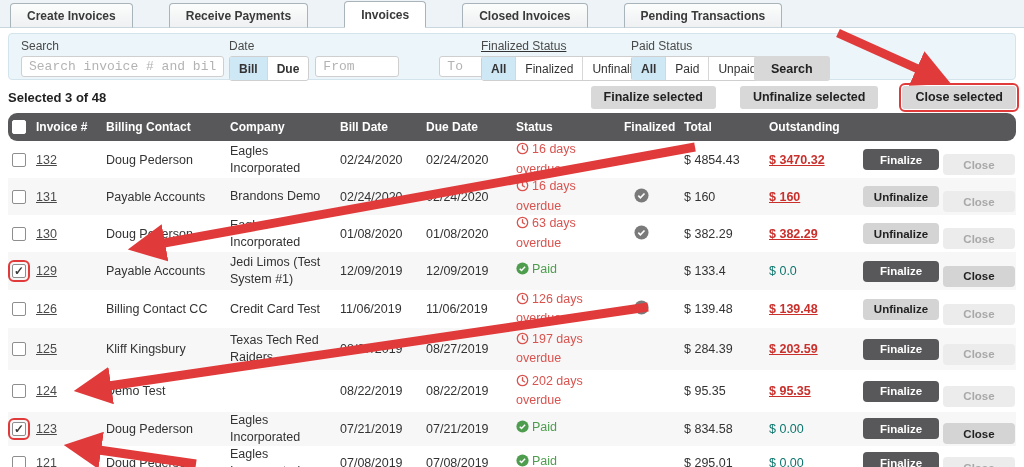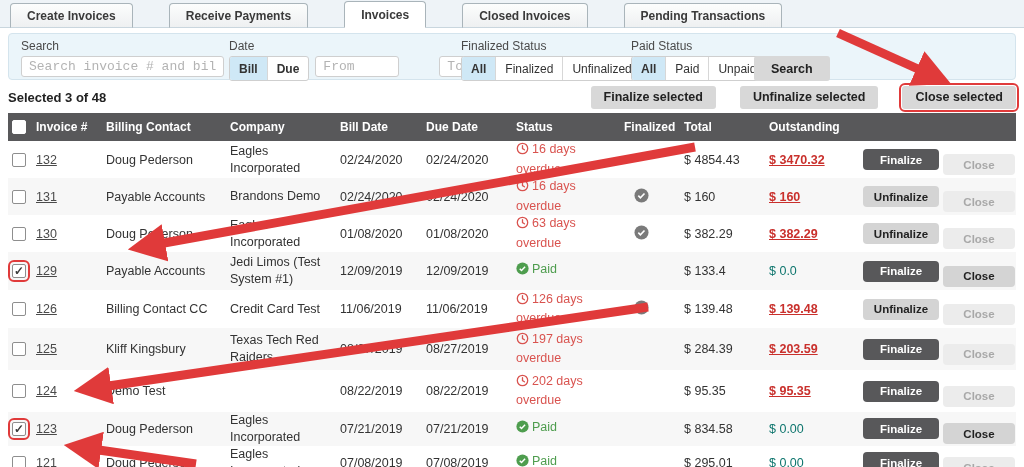--- a/index.html
+++ b/index.html
@@ -13,21 +13,21 @@
     justify-content:center; font-size:12px; font-weight:bold; color:#3a3a3a; cursor:pointer;
     background:linear-gradient(#fcfdfd,#eef0f1); border:1px solid #a9b4ba; border-bottom:1px solid #c9d6de;
     border-radius:4px 4px 0 0; white-space:nowrap; }
   .tab.active { background:#fff; border-bottom:1px solid #fff; height:27px; }
 
   
   .filters { position:relative; margin:5px 8px 0 8px; height:47px; background:#ebf5fa;
     border:1px solid #d4e4ed; border-radius:4px; }
   .fgroup { position:absolute; top:5px; }
   .flabel { font-size:12px; color:#4a4a4a; margin-bottom:3px; }
-  .g-search { left:12px; }  .g-date { left:220px; } .g-fstat { left:452px; }
+  .g-search { left:12px; }  .g-date { left:220px; } .g-fstat { left:472px;text-decoration:underline; }
   .g-pstat { left:622px; }
   .tinput { height:21px; border:1px solid #cfcfcf; border-radius:3px; background:#fff;
     font-family:Liberation Mono, monospace; font-size:13px; color:#333; padding:0 7px; }
   .tinput::placeholder { color:#b3b3b3; }
   .in-search { width:203px; } .in-from { width:84px; margin-left:6px; }
   .in-to { width:76px; margin-left:40px; }
   .seg { display:inline-flex; height:25px; border:1px solid #cfcfcf; border-radius:3px;
     background:#fff; overflow:hidden; vertical-align:top; }
   .seg span { display:flex; align-items:center; padding:0 9px; font-size:12px; color:#333;
     border-right:1px solid #d7d7d7; cursor:pointer; white-space:nowrap; }
@@ -44,21 +44,21 @@
   .actions-right { margin-left:auto; display:flex; gap:24px; }
   .btn-top { height:23px; padding:0 13px; background:#d8d8d8; border:none; border-radius:3px;
     font-family:inherit; font-size:12.5px; font-weight:bold; color:#222; cursor:pointer; white-space:nowrap; }
   .btn-top.flagged { outline:2px solid #e03a3a; outline-offset:1px; }
 
   
   .table { margin:4px 8px 0 8px; width:1008px; font-size:12.5px; }
   .tr { display:flex; align-items:center; min-height:28px; }
   .tr.gray { background:#f7f7f7; }
   .tr.h38 { min-height:38px; } .tr.h42 { min-height:42px; }
-  .thead { background:#58585a; color:#fff; font-weight:bold; font-size:12px; min-height:28px; }
+  .thead { background:#58585a; color:#fff; font-weight:bold; font-size:12px; min-height:28px;border-radius:9px; }
   .td { flex:none; padding-left:8px; }
   .c-check { width:22px; padding-left:4px; }
   .c-inv { width:68px; padding-left:6px; }
   .c-contact { width:124px; }
   .c-company { width:110px; padding-right:4px; line-height:1.35; }
   .c-bill { width:86px; } .c-due { width:90px; }
   .c-status { width:112px; line-height:1.4; padding-right:2px; }
   .c-final { width:56px; padding-left:4px; }
   .c-total { width:85px; } .c-out { width:90px; }
   .c-act1 { width:84px; padding-left:12px; } .c-act2 { width:81px; padding-left:8px; }

